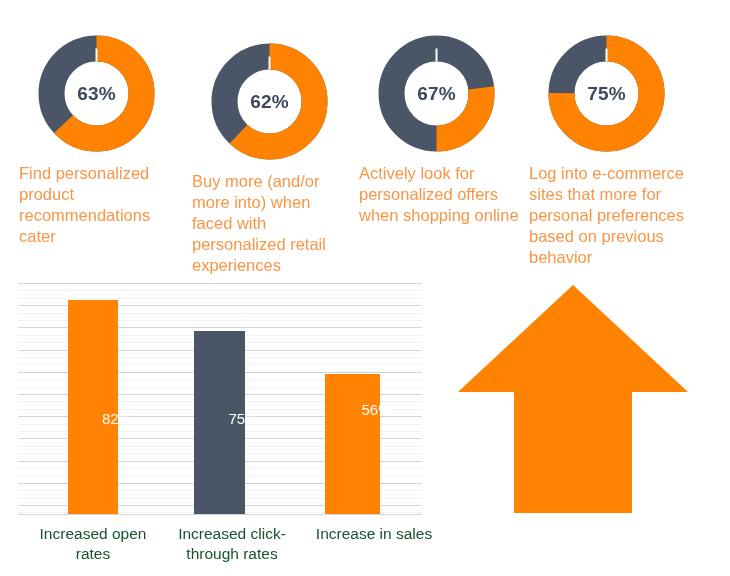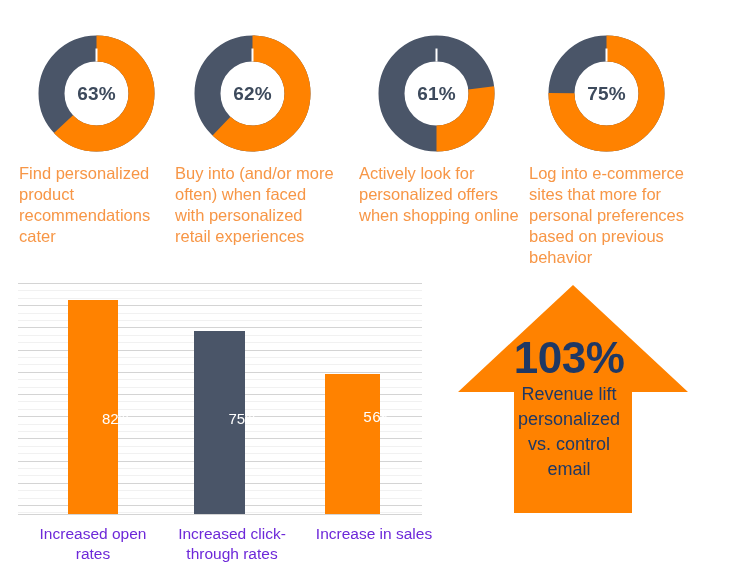--- a/index.html
+++ b/index.html
@@ -36,21 +36,21 @@
   .bars{position:absolute;left:0;top:0;width:404px;height:232px;}
   .bar{position:absolute;bottom:0;}
   .bar .blabel{
     position:absolute;left:0;width:100%;text-align:center;
     color:#ffffff;font-size:15px;font-weight:400;margin-left:24px;
   }
   .axis-base{position:absolute;left:0;top:514px;width:404px;height:1px;background:#d4d4d4;}
   .cat-labels{position:absolute;left:18px;top:524px;width:404px;height:50px;}
   .cat{
     position:absolute;top:0;text-align:center;
-    color:#6d28d9;font-size:15.5px;line-height:1.3;
+    color:#14532d;font-size:15.5px;line-height:1.3;
   }
 
   
   .arrow-block{position:absolute;left:440px;top:280px;width:260px;height:240px;}
   .arrow-svg{position:absolute;left:0;top:0;width:260px;height:240px;}
   .arrow-text{
     position:absolute;left:38px;top:55px;width:182px;text-align:center;
     color:#1F3864;
   }
   .arrow-big{font-size:44px;font-weight:bold;line-height:1.05;letter-spacing:-.5px;}
@@ -69,41 +69,41 @@
 
           <circle cx="58.5" cy="58.5" r="45" fill="none" stroke="#4A5568" stroke-width="26"></circle>
           <circle cx="58.5" cy="58.5" r="45" fill="none" stroke="#FF8200" stroke-width="26" stroke-dasharray="178.13 282.74" transform="rotate(-90 58.5 58.5)"></circle>
           <line x1="58.5" y1="13.5" x2="58.5" y2="26.5" stroke="#ffffff" stroke-width="2"></line>
         </svg>
         <div class="donut-val">63%</div>
       </div>
       <div class="donut-caption">Find personalized product recommendations cater</div>
     </div>
 
-    <div class="donut-cell" style="left:167px;">
+    <div class="donut-cell" style="left:184px;margin-top:8px;">
       <div class="donut-wrap">
         <svg class="donut-svg" viewBox="0 0 117 117">
           <circle cx="58.5" cy="58.5" r="45" fill="none" stroke="#4A5568" stroke-width="26"></circle>
           <circle cx="58.5" cy="58.5" r="45" fill="none" stroke="#FF8200" stroke-width="26" stroke-dasharray="175.30 282.74" transform="rotate(-90 58.5 58.5)"></circle>
           <line x1="58.5" y1="13.5" x2="58.5" y2="26.5" stroke="#ffffff" stroke-width="2"></line>
         </svg>
         <div class="donut-val">62%</div>
       </div>
-      <div class="donut-caption">Buy into (and/or more often) when faced with personalized retail experiences</div>
+      <div class="donut-caption">Buy more (and/or more into) when faced with personalized retail experiences</div>
     </div>
 
     <div class="donut-cell" style="left:351px;">
       <div class="donut-wrap">
         <svg class="donut-svg" viewBox="0 0 117 117">
           <circle cx="58.5" cy="58.5" r="45" fill="none" stroke="#4A5568" stroke-width="26"></circle>
 
           <circle cx="58.5" cy="58.5" r="45" fill="none" stroke="#FF8200" stroke-width="26" stroke-dasharray="76.34 282.74" transform="rotate(-90 58.5 58.5) scale(-1,1) translate(-117,0)"></circle>
           <line x1="58.5" y1="13.5" x2="58.5" y2="26.5" stroke="#ffffff" stroke-width="2"></line>
         </svg>
-        <div class="donut-val">61%</div>
+        <div class="donut-val">67%</div>
       </div>
       <div class="donut-caption">Actively look for personalized offers when shopping online</div>
     </div>
 
     <div class="donut-cell" style="left:521px;">
       <div class="donut-wrap">
         <svg class="donut-svg" viewBox="0 0 117 117">
           <circle cx="58.5" cy="58.5" r="45" fill="none" stroke="#4A5568" stroke-width="26"></circle>
           <circle cx="58.5" cy="58.5" r="45" fill="none" stroke="#FF8200" stroke-width="26" stroke-dasharray="212.06 282.74" transform="rotate(-90 58.5 58.5)"></circle>
           <line x1="58.5" y1="13.5" x2="58.5" y2="26.5" stroke="#ffffff" stroke-width="2"></line>
@@ -151,38 +151,31 @@
       </div>
     <div class="bars">
 
       <div class="bar" style="left:50px;width:50px;height:215px;background:#FF8200;">
         <span class="blabel" style="top:110px;">82%</span>
       </div>
       <div class="bar" style="left:176px;width:51px;height:184px;background:#4A5568;">
         <span class="blabel" style="top:79px;">75%</span>
       </div>
       <div class="bar" style="left:307px;width:55px;height:141px;background:#FF8200;">
-        <span class="blabel" style="top:36px;font-family:Liberation Mono, monospace;">56%</span>
+        <span class="blabel" style="top:27px;">56%</span>
       </div>
     </div>
   </div>
   <div class="axis-base" style="left:18px;"></div>
 
   <div class="cat-labels">
     <div class="cat" style="left:8px;width:134px;">Increased open rates</div>
     <div class="cat" style="left:146px;width:136px;">Increased click-through rates</div>
     <div class="cat" style="left:291px;width:130px;">Increase in sales</div>
   </div>
 
   <div class="arrow-block">
     <svg class="arrow-svg" viewBox="0 0 260 240">
       <polygon points="133,5 248,112 192,112 192,233 74,233 74,112 18,112" fill="#FF8200"></polygon>
     </svg>
-    <div class="arrow-text">
-      <div class="arrow-big">103%</div>
-      <div class="arrow-sub">Revenue lift</div>
-      <div class="arrow-sub">personalized</div>
-      <div class="arrow-sub">vs. control</div>
-      <div class="arrow-sub">email</div>
-    </div>
   </div>
 
 </div>
 
 </body></html>

